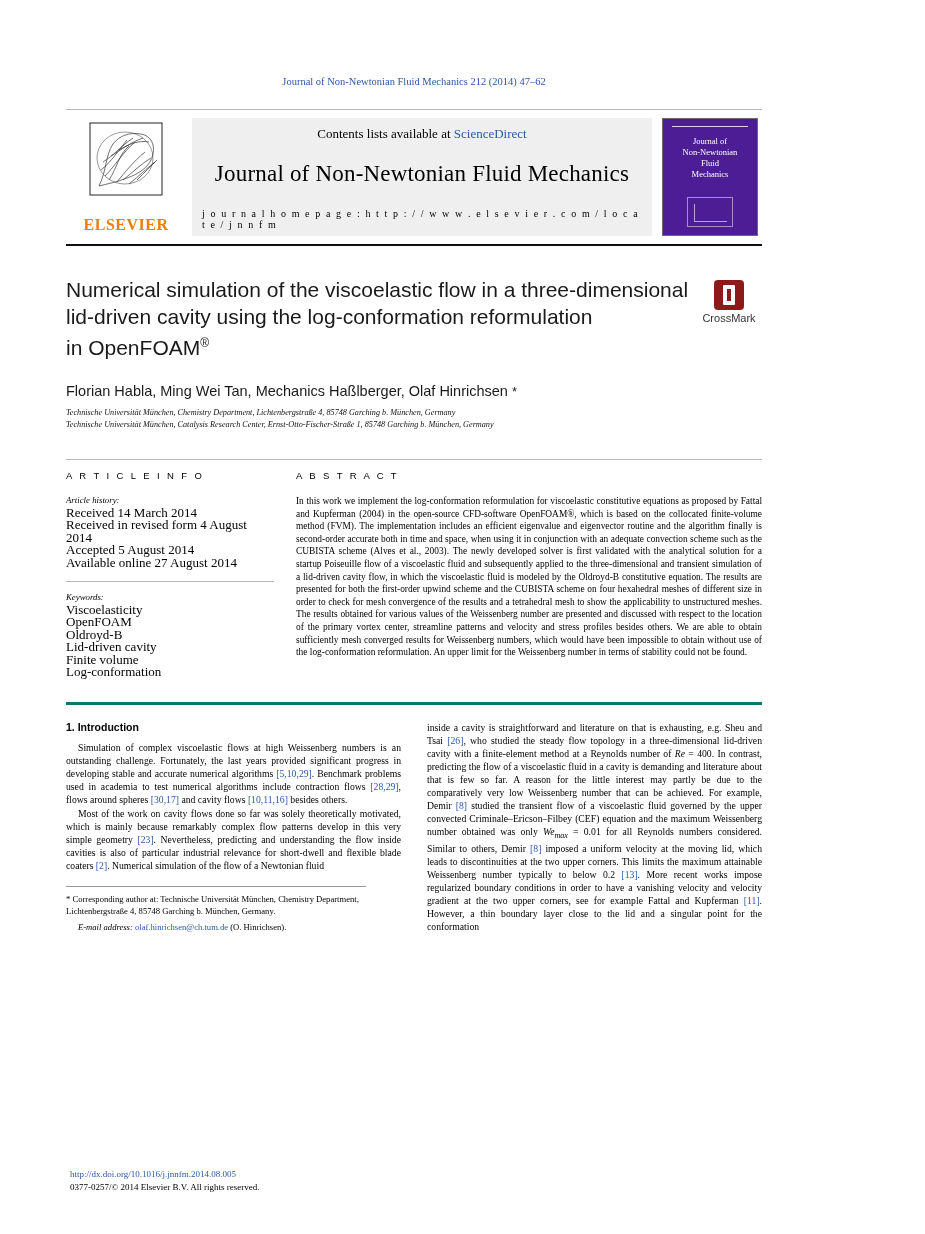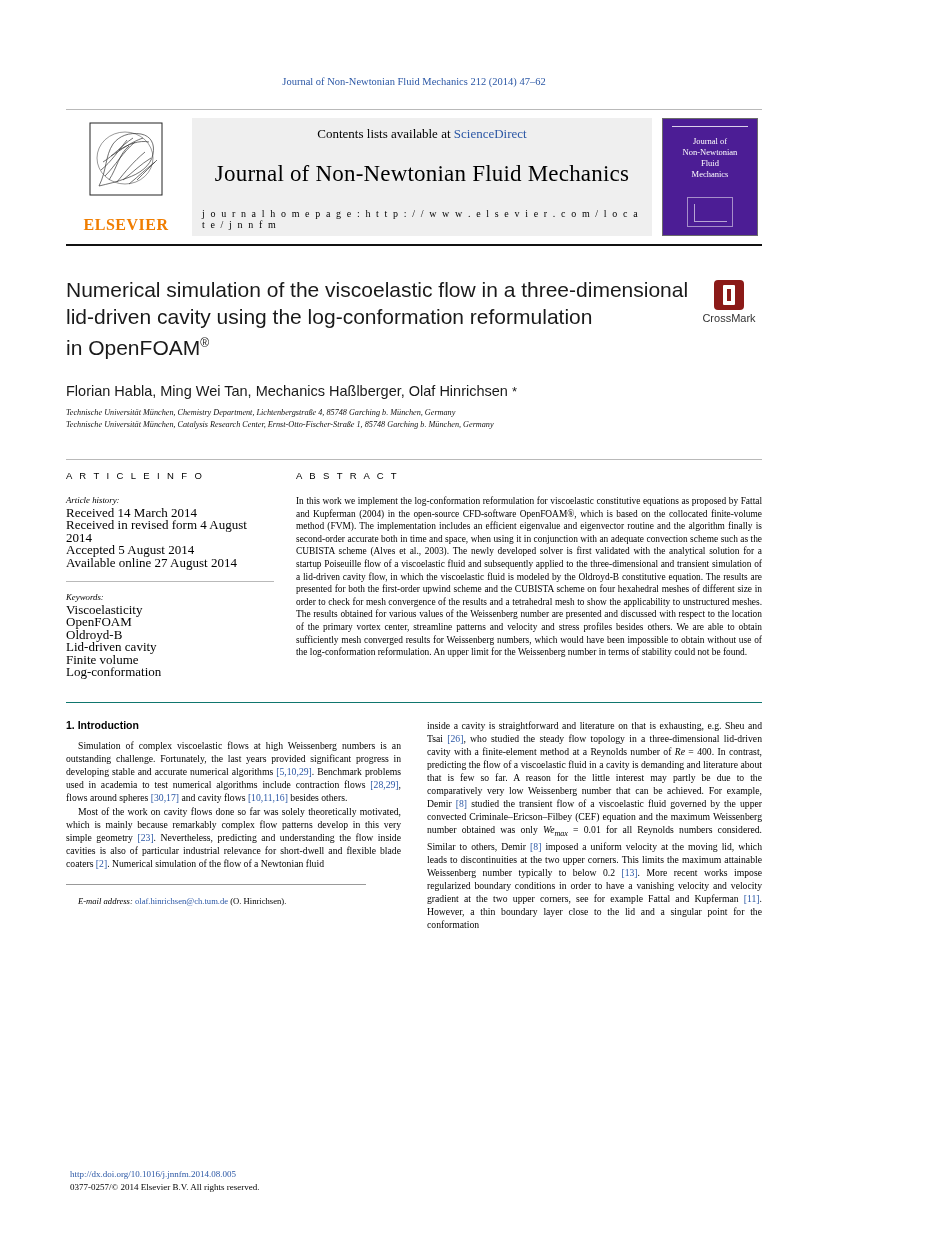--- a/index.html
+++ b/index.html
@@ -222,21 +222,21 @@
   .copyright {
     text-align: right;
     font-size: 9px;
     margin-top: 11px;
     font-family: "Liberation Serif", serif;
   }
 
   
   .body-wrap {
     margin: 24px 62px 0 62px;
-    border-top: 1px solid #0f766e;
+    border-top: 3px solid #0f766e;
     padding-top: 16px;
     display: flex;
     column-gap: 26px;
   }
   .col { width: 388px; }
   .sec-title {
     font-size: 10.5px;
     font-family: "Liberation Sans", sans-serif;
     font-weight: bold;
     margin-bottom: 8px;
@@ -378,20 +378,24 @@
     <div class="col">
       <div class="sec-title">1. Introduction</div>
       <p class="para">
         Simulation of complex viscoelastic flows at high Weissenberg numbers is an outstanding challenge. Fortunately, the last years provided significant progress in developing stable and accurate numerical algorithms <span class="ref">[5,10,29]</span>. Benchmark problems used in academia to test numerical algorithms include contraction flows <span class="ref">[28,29]</span>, flows around spheres <span class="ref">[30,17]</span> and cavity flows <span class="ref">[10,11,16]</span> besides others.
       </p>
       <p class="para">
         Most of the work on cavity flows done so far was solely theoretically motivated, which is mainly because remarkably complex flow patterns develop in this very simple geometry <span class="ref">[23]</span>. Nevertheless, predicting and understanding the flow inside cavities is also of particular industrial relevance for short-dwell and flexible blade coaters <span class="ref">[2]</span>. Numerical simulation of the flow of a Newtonian fluid
       </p>
 
       <div class="footnote">
+        <div>
+          <span>*</span>
+          <span>Corresponding author at: Technische Universität München, Chemistry Department, Lichtenbergstraße 4, 85748 Garching b. München, Germany.</span>
+        </div>
         <div style="margin-top:4px; text-indent:12px;">
           <span class="it">E-mail address:</span>
           <span class="email">olaf.hinrichsen@ch.tum.de</span>
           <span>(O. Hinrichsen).</span>
         </div>
       </div>
     </div>
 
     <div class="col">
       <p class="para noind">

